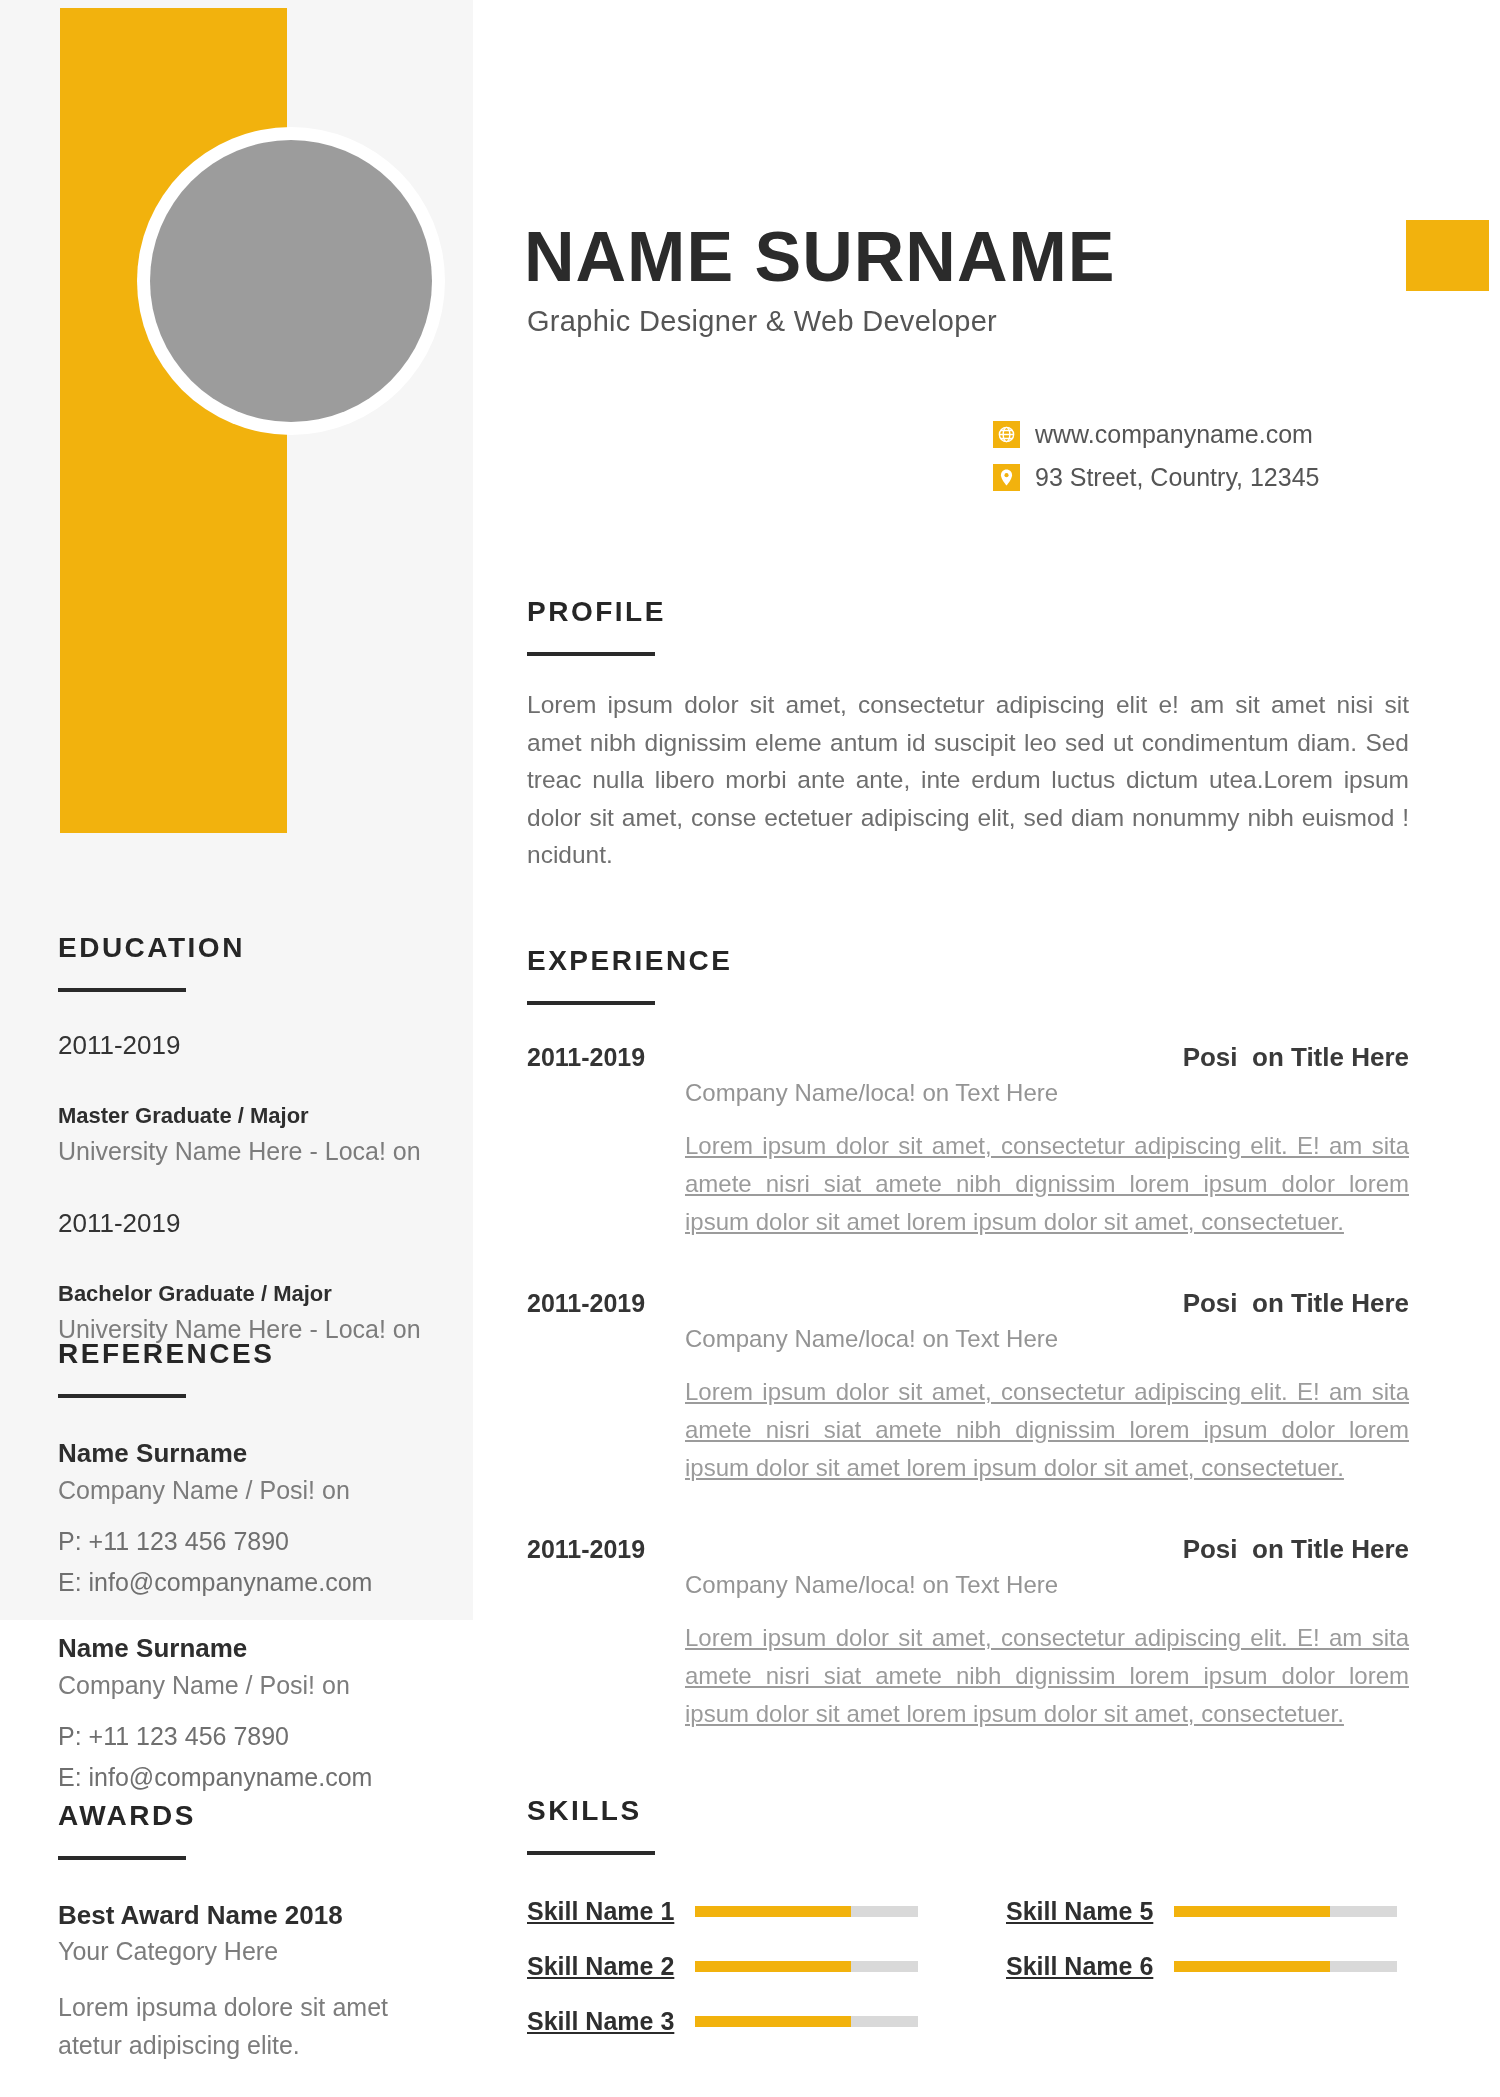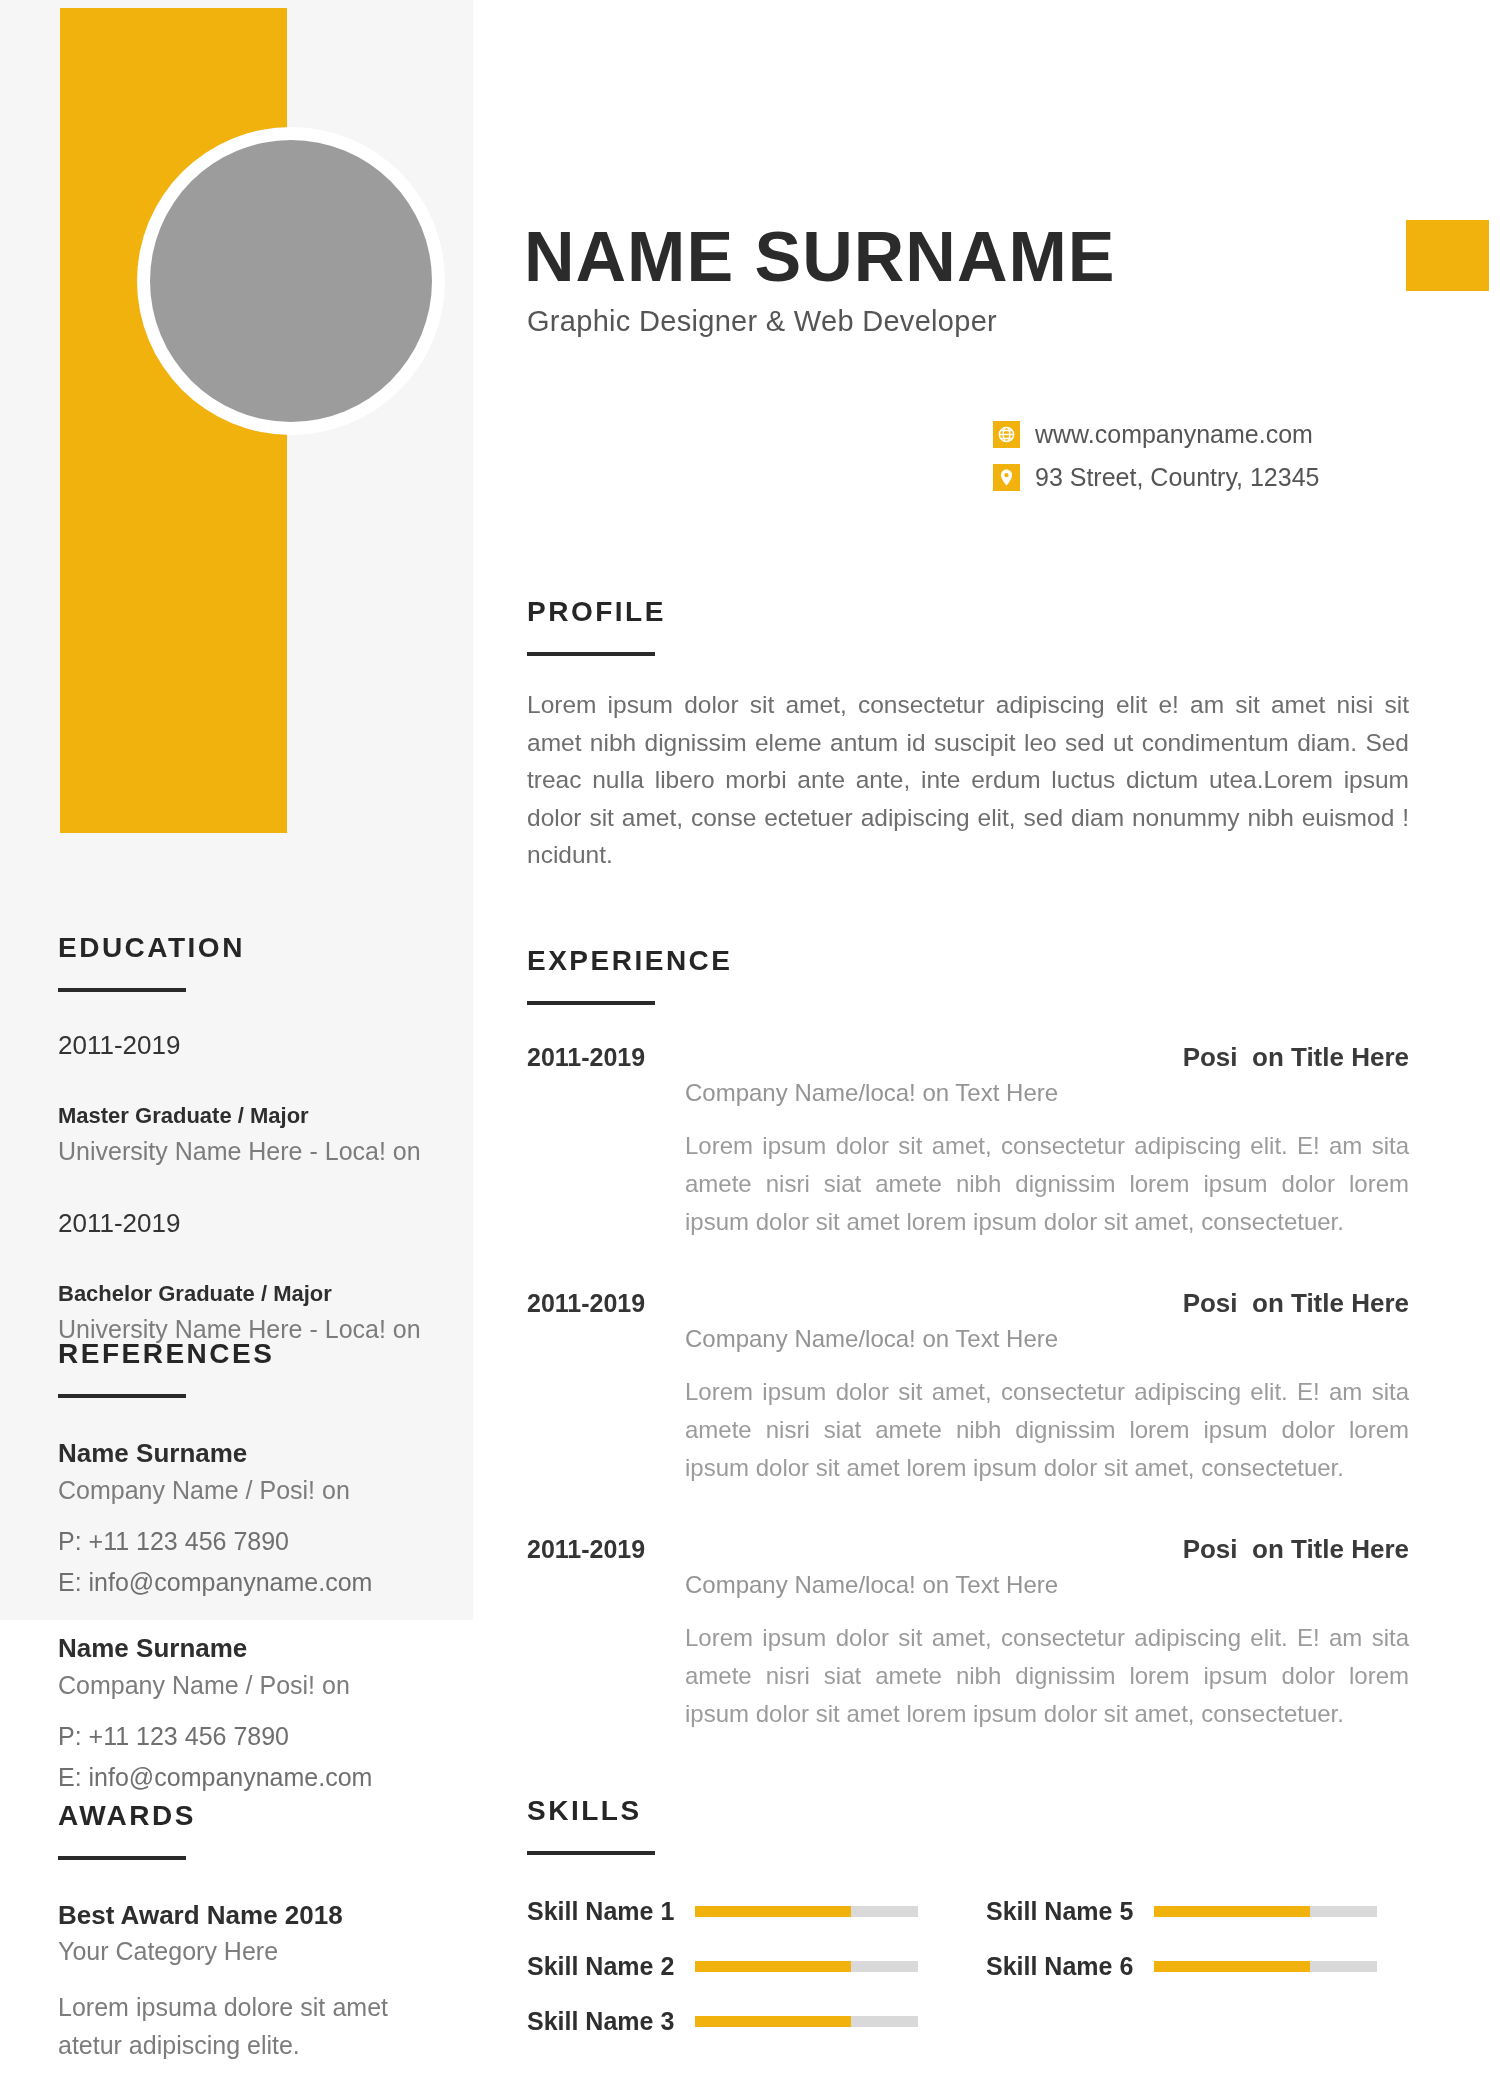--- a/index.html
+++ b/index.html
@@ -112,27 +112,27 @@
   .xp-entry { display: grid; grid-template-columns: 158px 1fr; }
   .xp-entry + .xp-entry { margin-top: 46px; }
   .xp-dates { font-size: 25px; font-weight: 600; color: #343434; line-height: 32px; }
   .xp-title {
     font-size: 26px; font-weight: 600; color: #3a3a3a;
     line-height: 32px; white-space: pre-wrap; text-align: right;
   }
   .xp-company { margin-top: 6px; font-size: 24px; color: #949494; }
   .xp-desc {
     margin-top: 20px; font-size: 24px; line-height: 38px;
-    color: #9b9b9b; text-align: justify;
+    color: #9b9b9b; text-align: justify; text-decoration: underline;
   }
 
   
   .skills-grid {
     margin-top: 40px;
-    display: grid; grid-template-columns: 423px 423px; column-gap: 36px;
+    display: grid; grid-template-columns: 423px 423px; column-gap: 56px; text-decoration: underline;
   }
   .skill-row { display: flex; align-items: center; height: 32px; margin-bottom: 23px; }
   .skill-name { width: 168px; font-size: 25px; font-weight: 600; color: #2f2f2f; }
   .skill-bar {
     width: 223px; height: 11px; background: #d9d9d9;
     position: relative; overflow: hidden;
   }
   .skill-fill { position: absolute; left: 0; top: 0; bottom: 0; background: var(--accent); }
 </style>
 </head>

